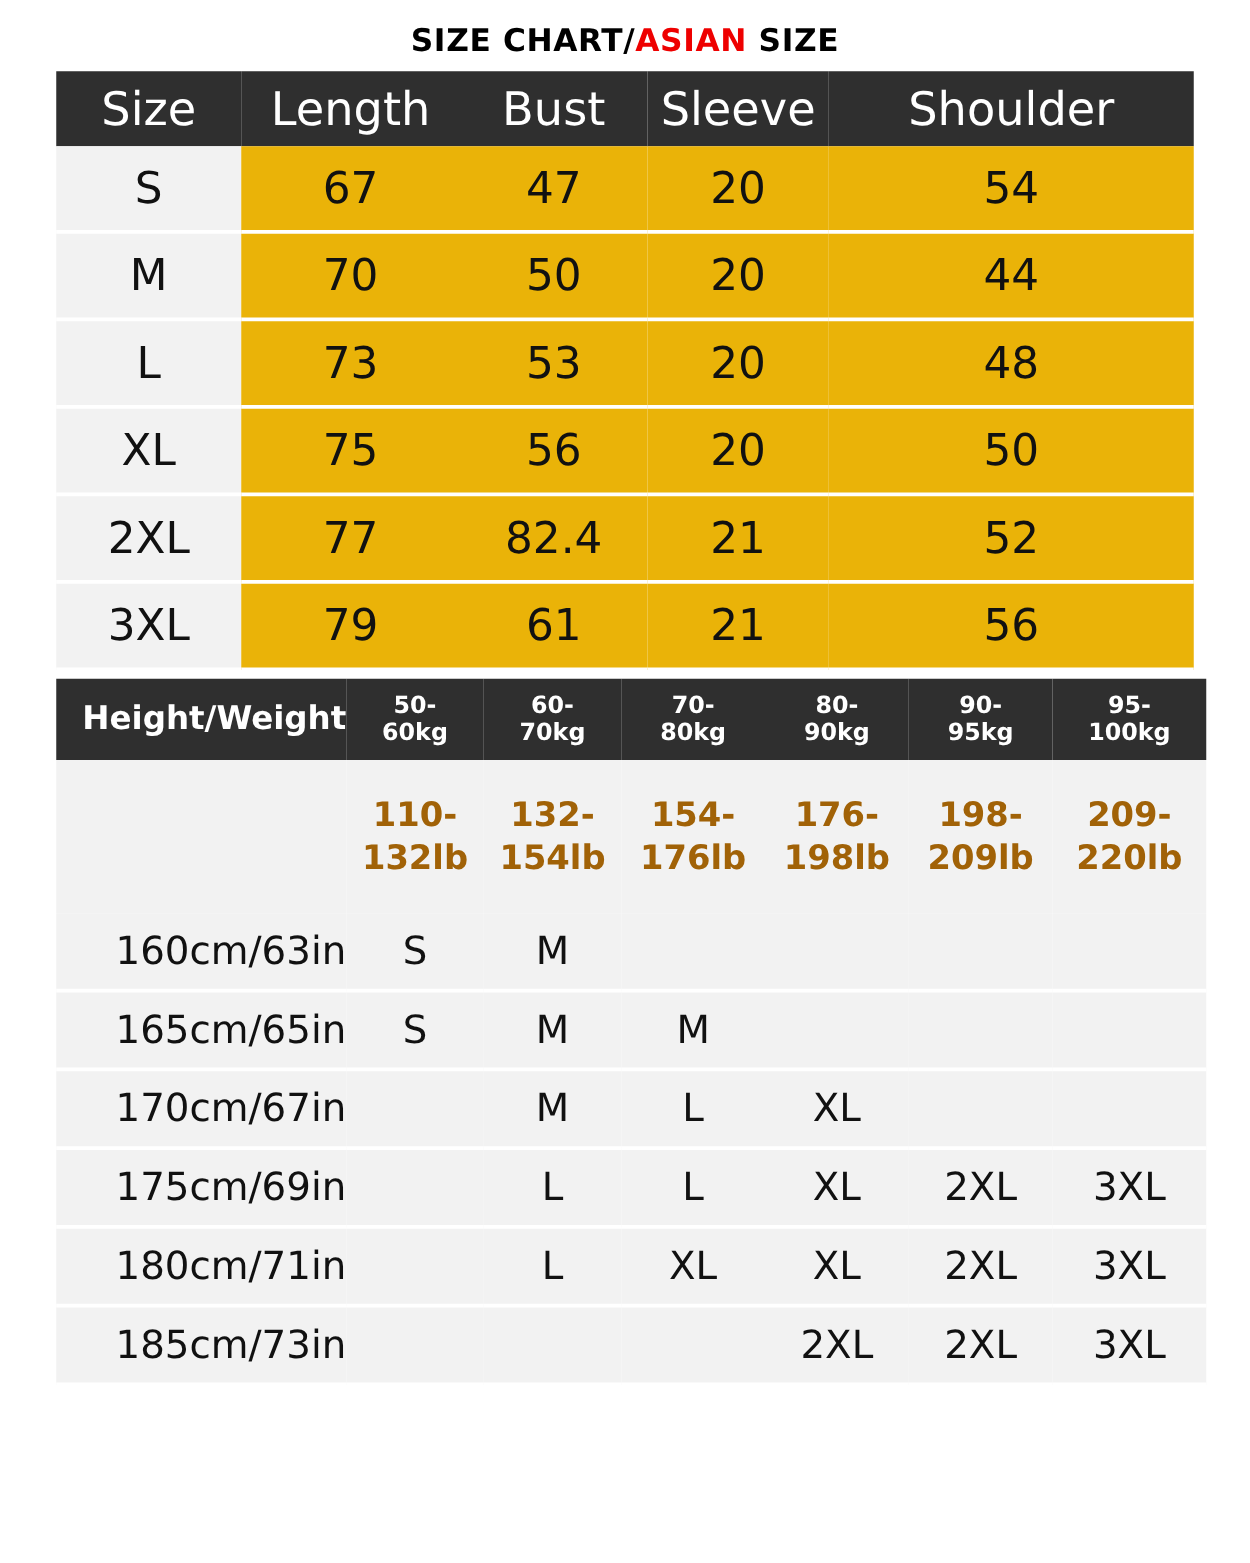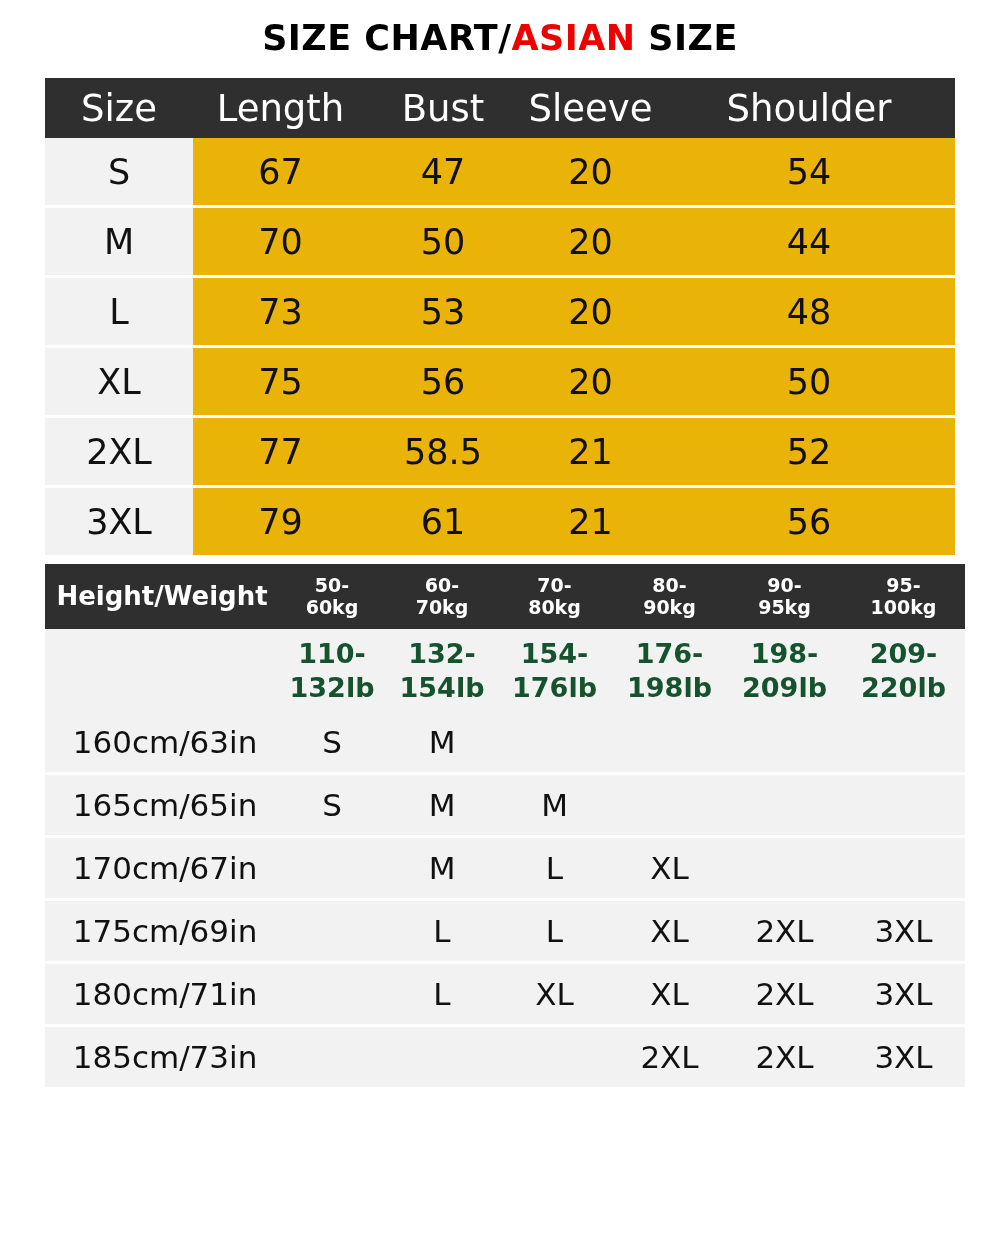--- a/index.html
+++ b/index.html
@@ -20,24 +20,24 @@
     width: 1000px;
     height: 1250px;
     box-sizing: border-box;
   }
 
   
   .title {
     text-align: center;
     font-family: "DejaVu Sans", sans-serif;
     font-weight: bold;
-    font-size: 35px;
+    font-size: 25px;
     letter-spacing: 0.5px;
     padding-top: 18px;
-    padding-bottom: 20px;
+    padding-bottom: 10px;
     white-space: nowrap;
   }
   .title .red { color: #ee0000; }
   .title .black { color: #000000; }
 
   
   .tables {
     margin: 0 45px;
     width: 910px;
   }
@@ -89,48 +89,48 @@
     font-weight: bold;
     font-size: 19px;
     text-align: center;
     vertical-align: middle;
     padding: 10px 0;
     line-height: 1.18;
     font-family: "DejaVu Sans", sans-serif;
   }
   .hw-head td.label {
     font-size: 26px;
-    text-align: center;
+    text-align: right;
     padding-left: 2px;
     white-space: nowrap;
     margin-left: 11px;
   }
   .hw-lb td {
     background: #f2f2f2;
-    color: #14532d;
+    color: #a16207;
     font-weight: bold;
     font-size: 27px;
     text-align: center;
     vertical-align: middle;
-    padding: 8px 0;
+    padding: 28px 0;
     line-height: 1.25;
   }
   .hw-lb td.blank { background: #f2f2f2; }
 
   .hw-rows td {
     background: #f2f2f2;
     font-size: 31px;
     height: 60px;
     padding: 0;
     text-align: center;
     border-bottom: 3px solid #ffffff;
     color: #111111;
   }
   .hw-rows td.hlabel {
-    text-align: center;
+    text-align: right;
     padding-left: 8px;
     font-size: 31px;
     white-space: nowrap;
     margin-left: 32px;
   }
 
   
   .h-label { width: 232px; }
   .h-c1 { width: 110px; }
   .h-c2 { width: 110px; }
@@ -192,21 +192,21 @@
         <tr>
           <td>XL</td>
           <td>75</td>
           <td>56</td>
           <td>20</td>
           <td>50</td>
         </tr>
         <tr>
           <td>2XL</td>
           <td>77</td>
-          <td>58.5</td>
+          <td>82.4</td>
           <td>21</td>
           <td>52</td>
         </tr>
         <tr>
           <td>3XL</td>
           <td>79</td>
           <td>61</td>
           <td>21</td>
           <td>56</td>
         </tr>

